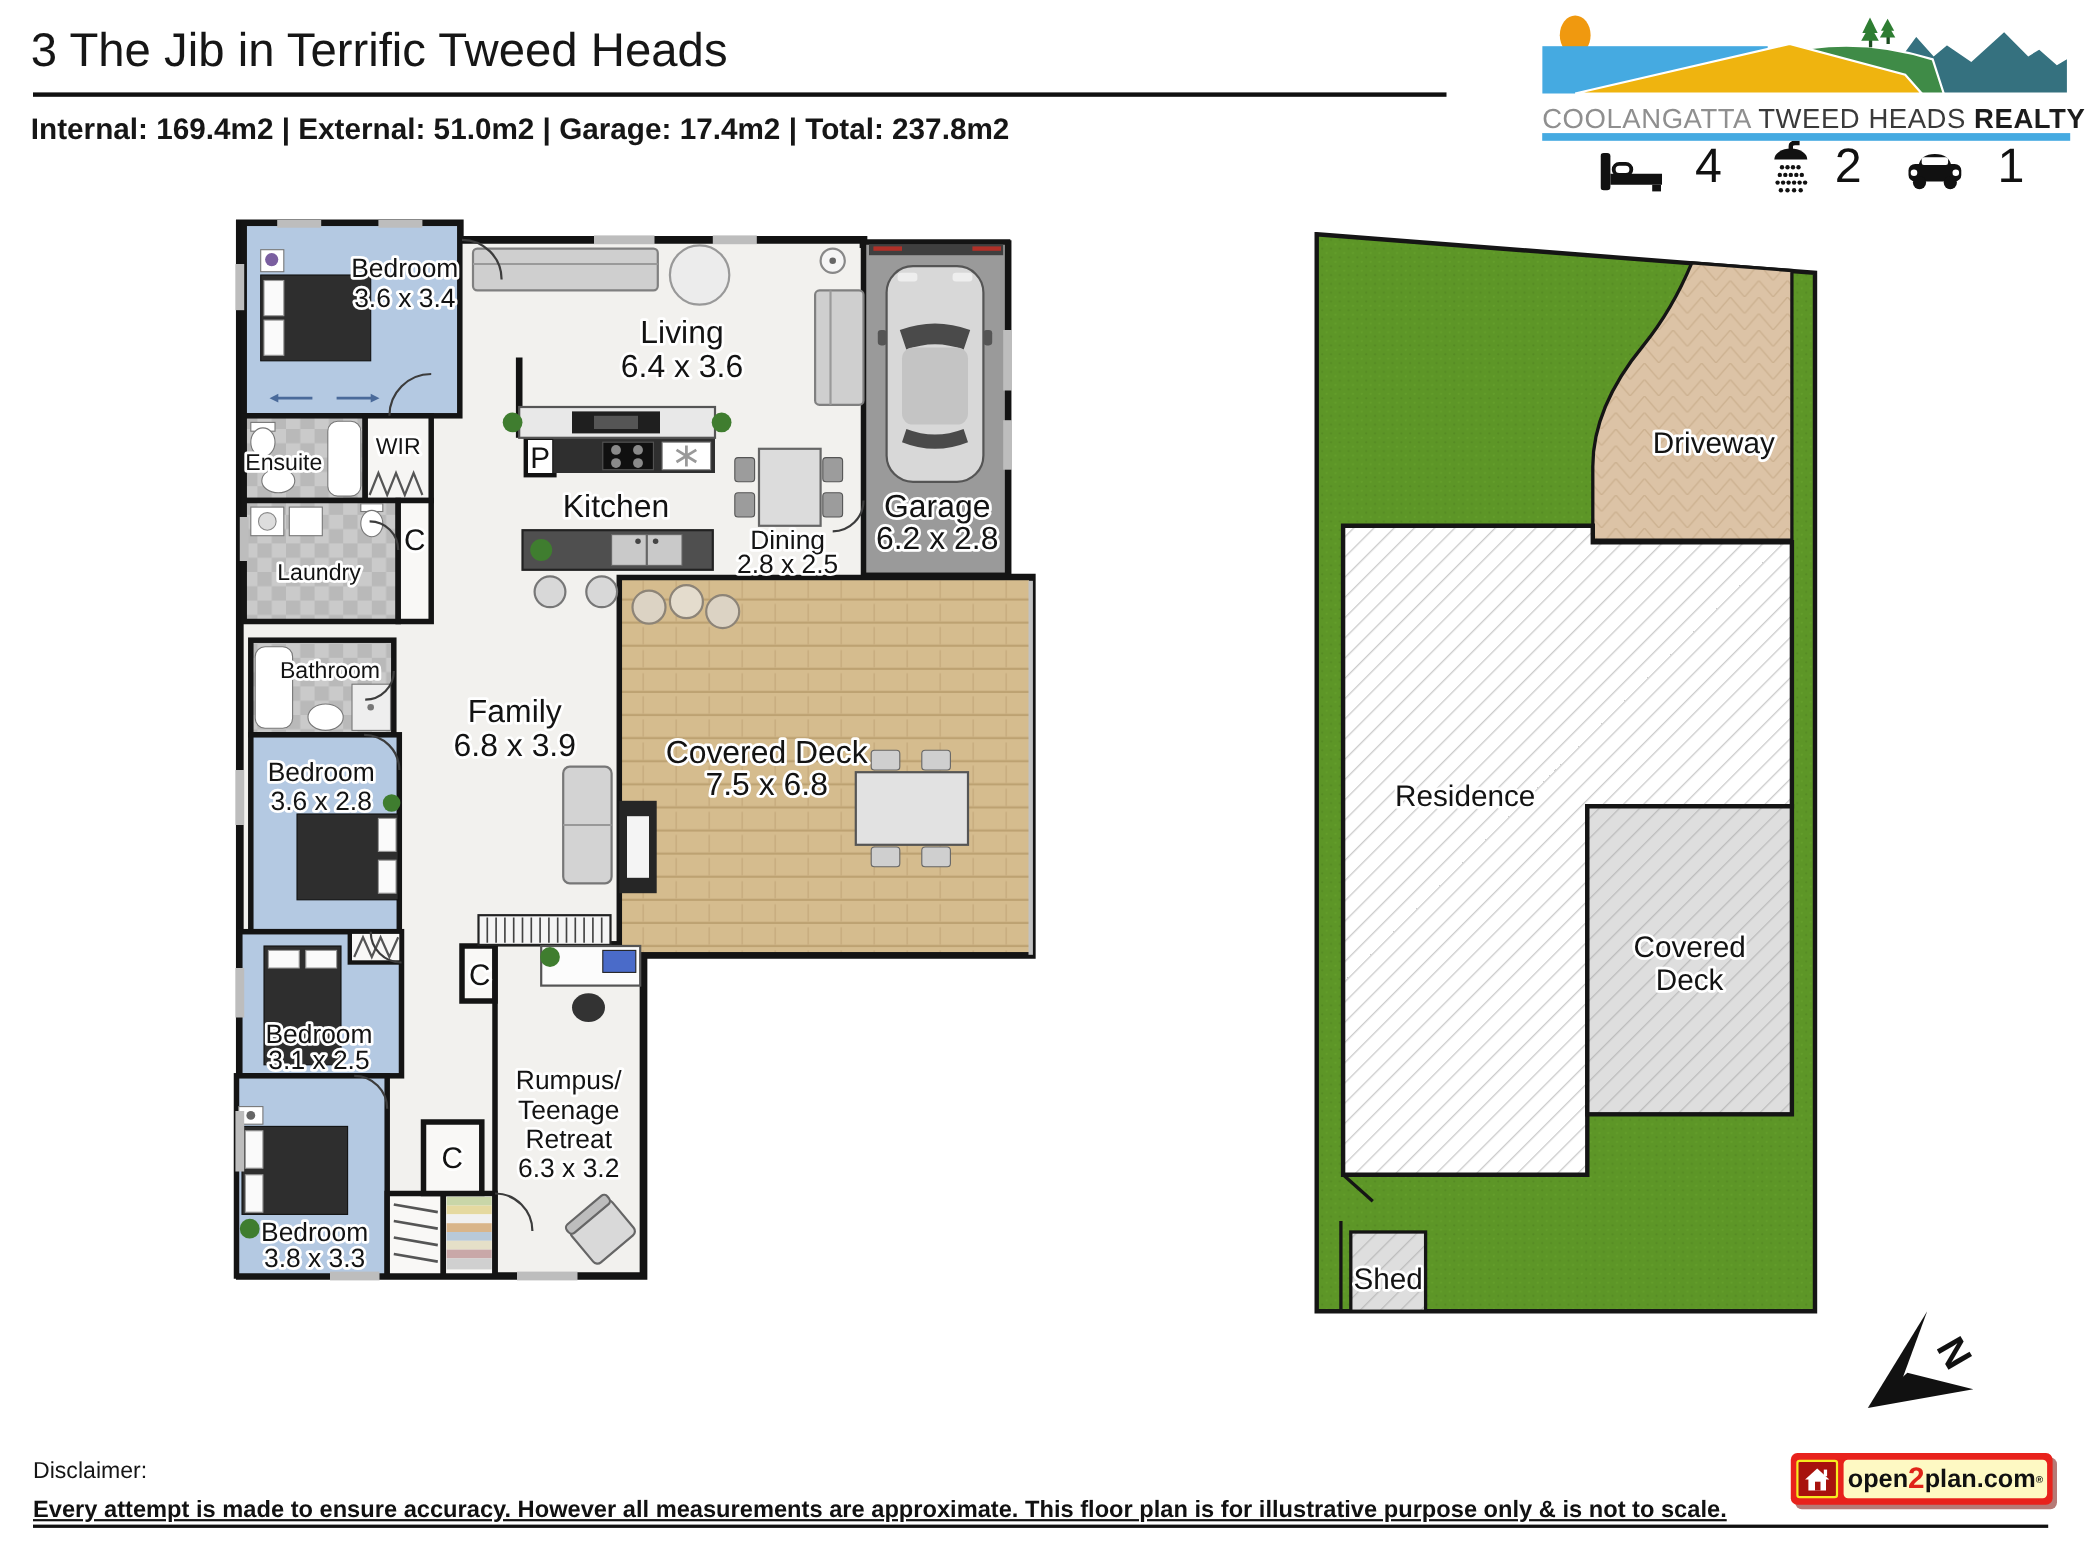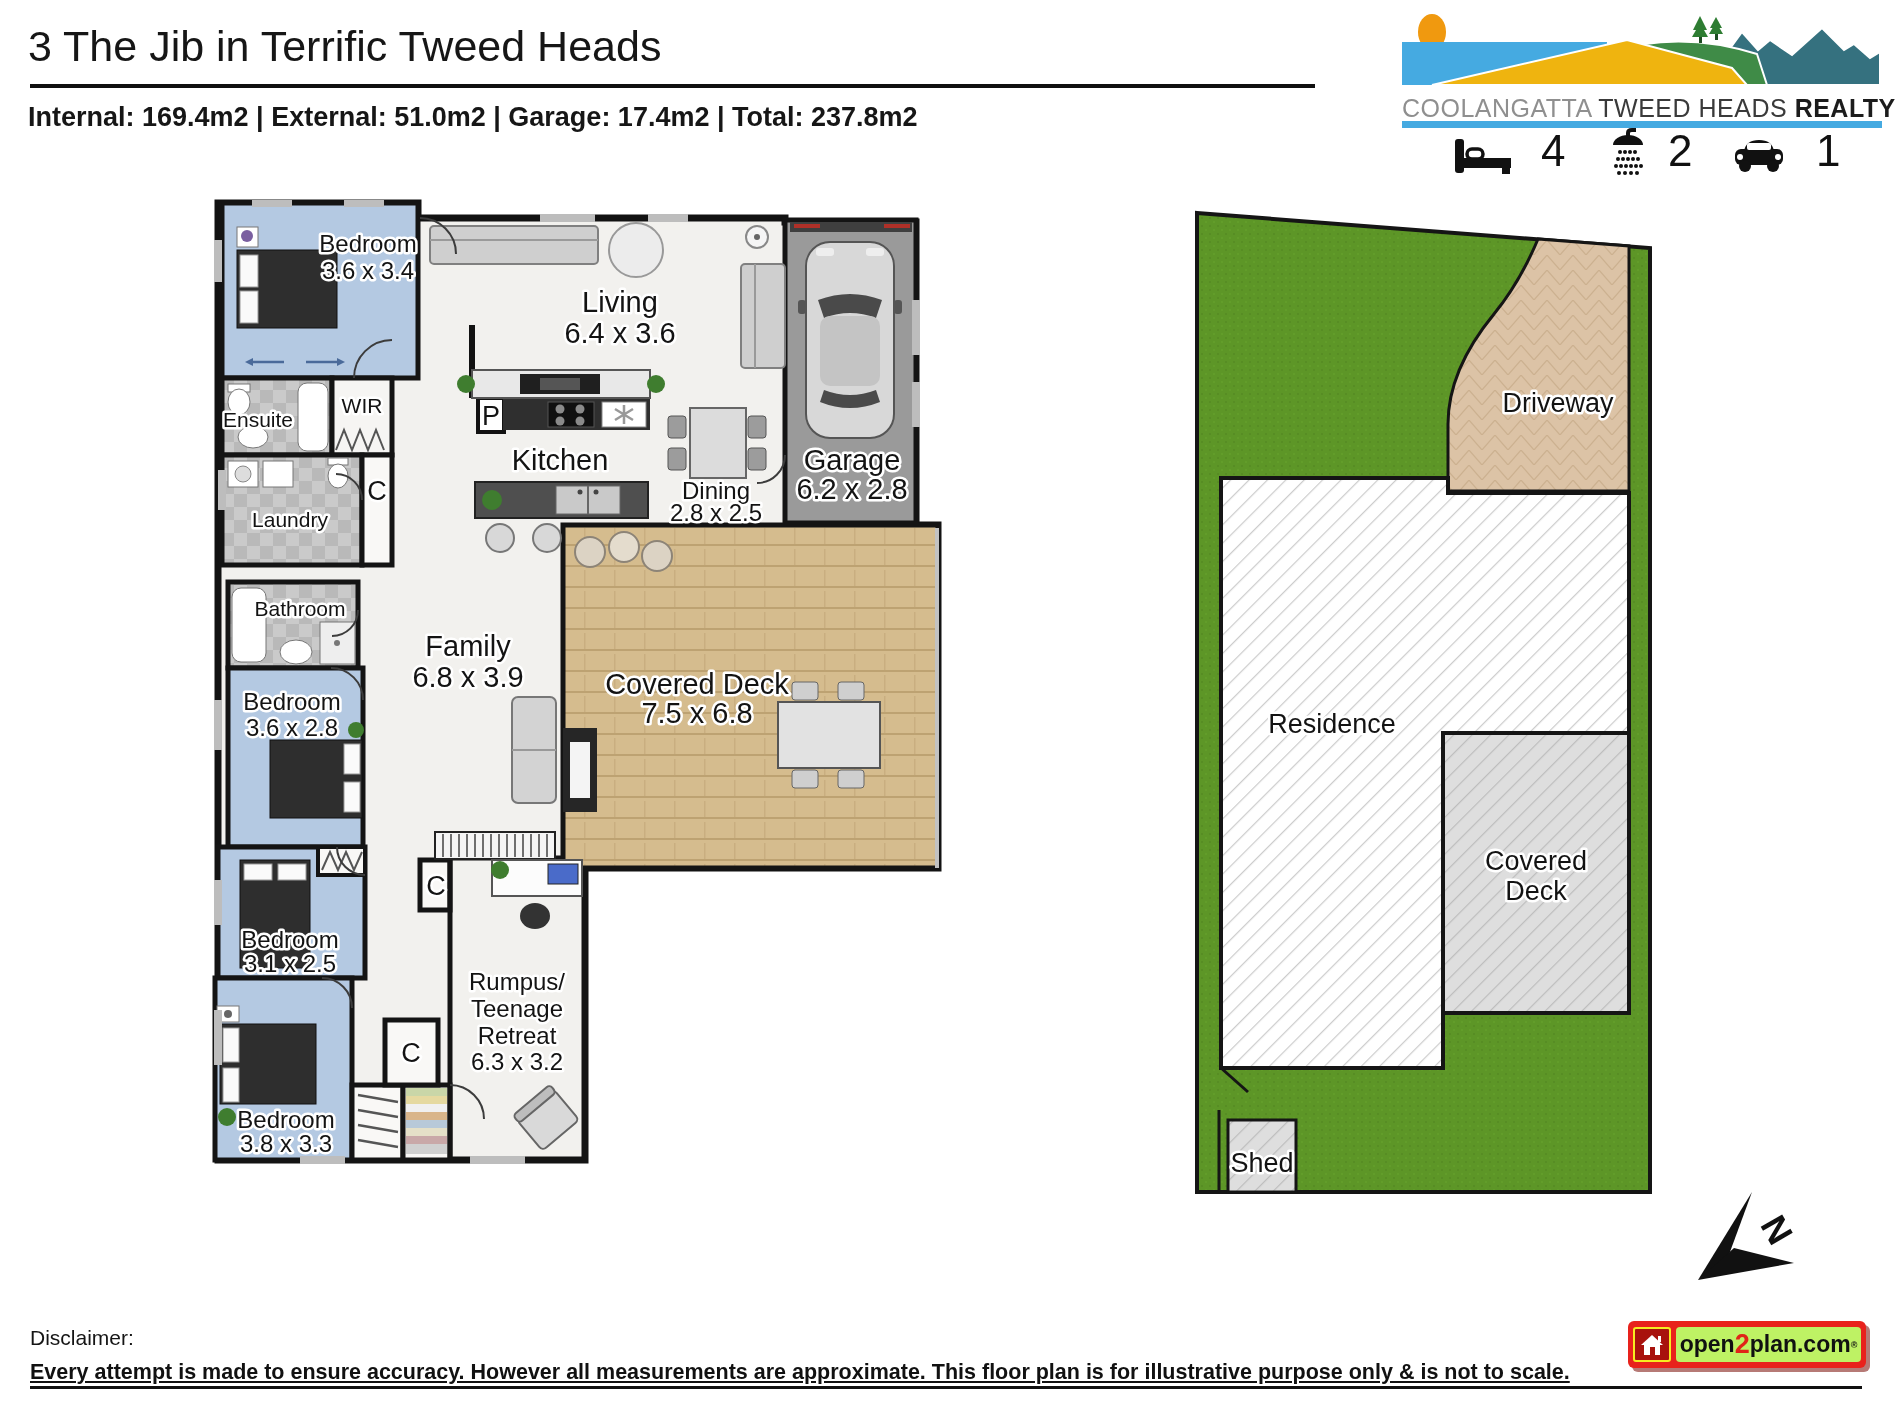--- a/index.html
+++ b/index.html
@@ -21,21 +21,21 @@
   .icon{color:#111;}
   
   .disc-h{left:30px;top:1326px;font-size:21px;font-weight:500;color:#151515;}
   .disc-t{left:30px;top:1360px;font-size:21.5px;font-weight:700;color:#111;text-decoration:underline;}
   .rule2{left:30px;top:1386px;width:1832px;height:3px;background:#101010;}
   
   .o2v{left:1628px;top:1321px;width:238px;height:47px;background:#e8221c;border-radius:6px;
        box-shadow:4px 4px 0 rgba(122,12,6,.55);display:flex;align-items:center;padding:0 5px;box-sizing:border-box;}
   .o2v-house{width:38px;height:35px;background:#a8120d;border:2px solid #f6ec20;border-radius:3px;
        display:flex;align-items:center;justify-content:center;box-sizing:border-box;}
-  .o2v-pill{flex:1;height:35px;margin-left:5px;background:#bef264;border-radius:4px;display:flex;
+  .o2v-pill{flex:1;height:35px;margin-left:5px;background:#fef9c3;border-radius:4px;display:flex;
        align-items:center;justify-content:center;white-space:nowrap;}
   .o2v-pill .t{font-size:23px;font-weight:700;color:#111;}
   .o2v-pill .two{font-size:27px;font-weight:800;color:#e02418;}
   .o2v-pill .reg{font-size:9px;color:#111;vertical-align:super;font-weight:700;}
   
   .lbl{font-family:"Liberation Sans",sans-serif;fill:#131313;text-anchor:middle;
        paint-order:stroke;stroke:#ffffff;stroke-width:5px;stroke-linejoin:round;font-weight:400;}
   .s29{font-size:29px}.s24{font-size:24px}.s21{font-size:21px}.s27{font-size:27px}
   .door{fill:none;stroke:#3c3c3c;stroke-width:2px;}
   .win{fill:#bdbdbd;}

